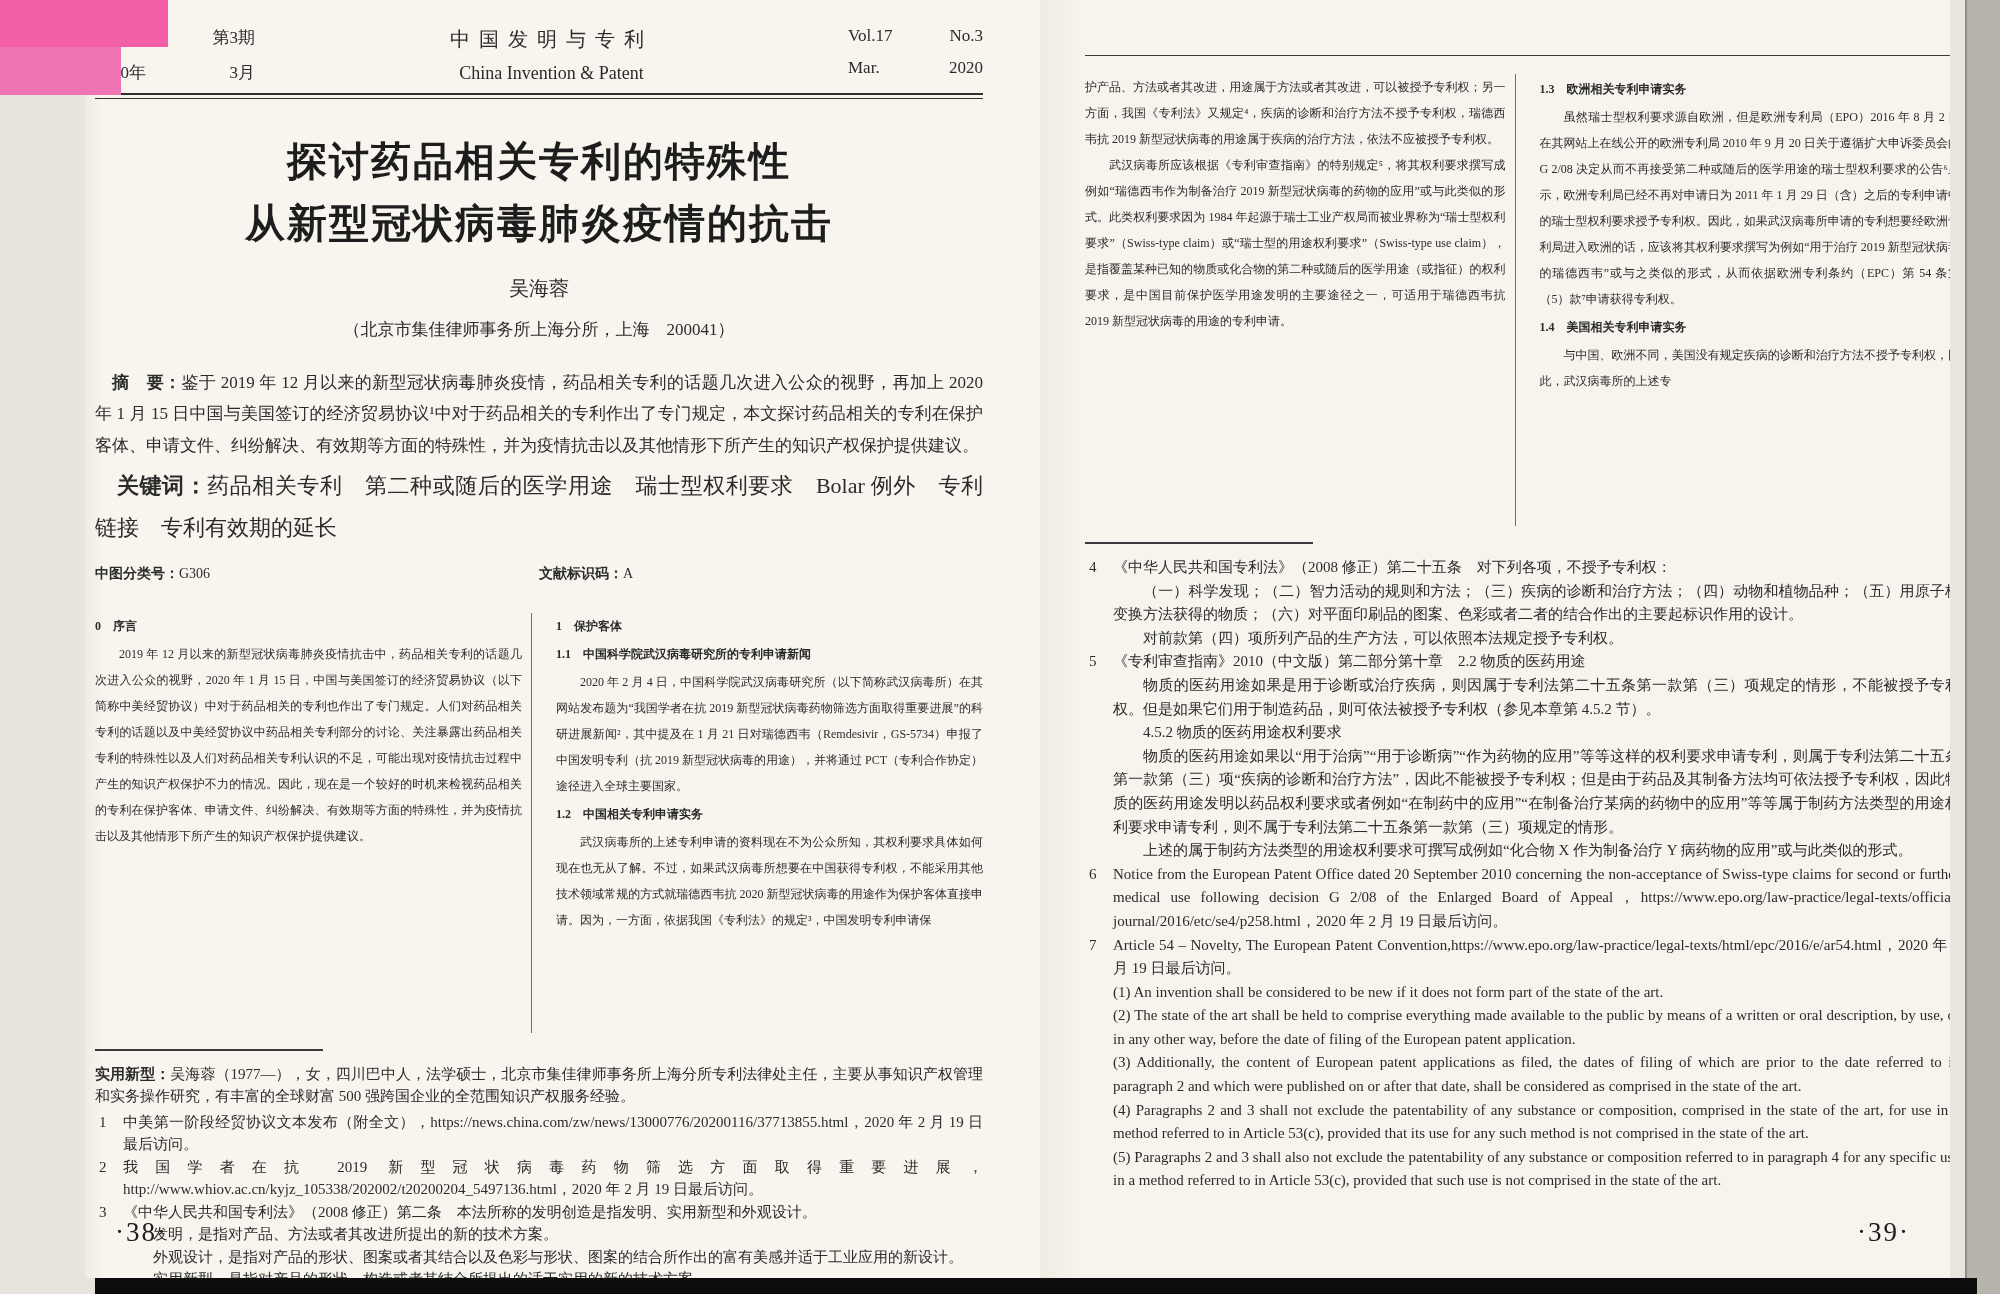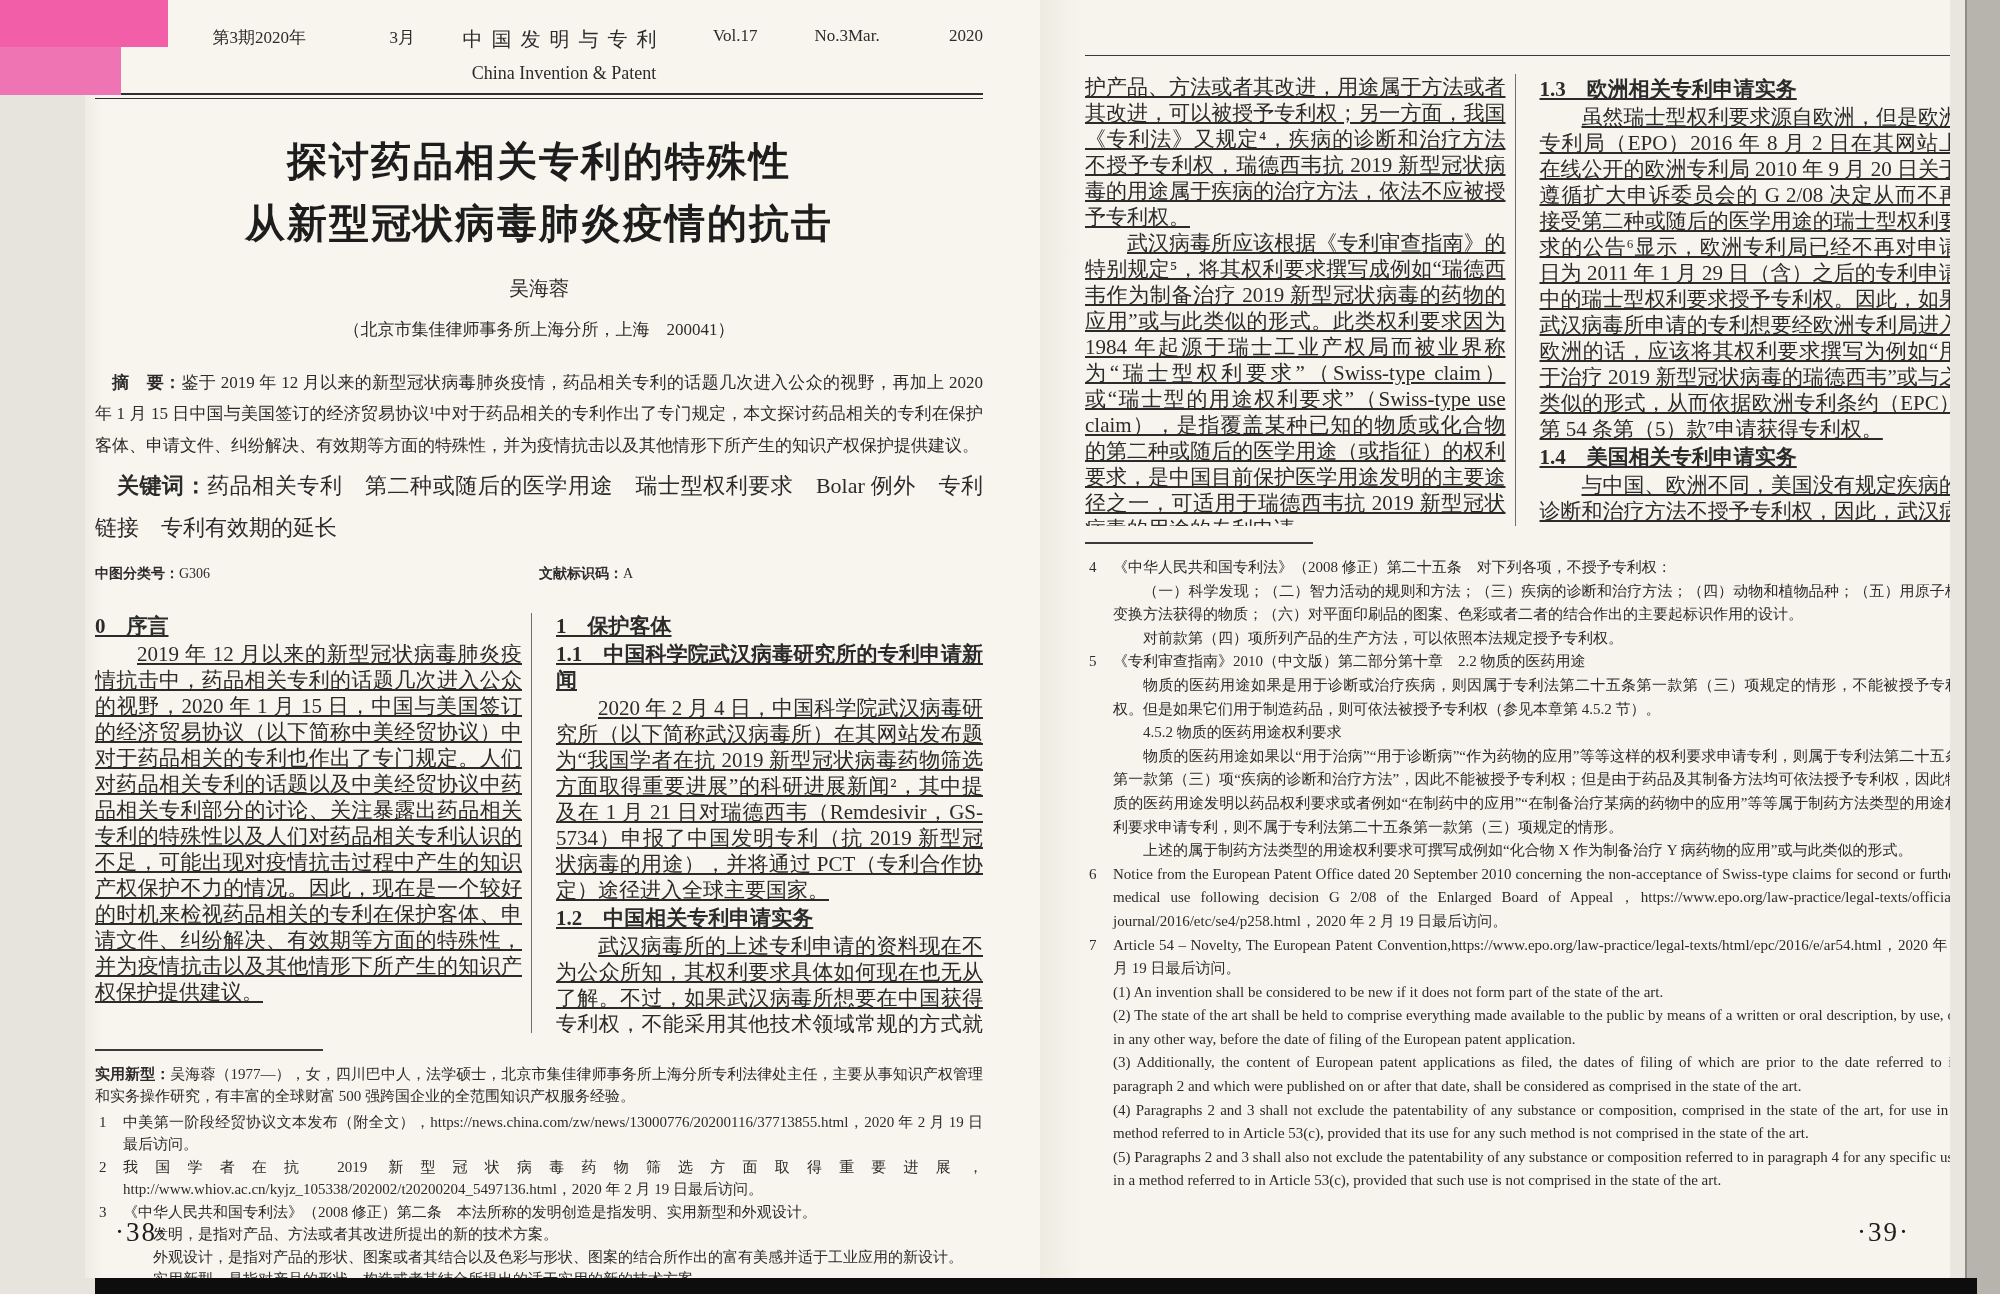--- a/index.html
+++ b/index.html
@@ -12,37 +12,37 @@
   .gutter{position:absolute;left:1000px;top:0;width:95px;height:1278px;
           background:linear-gradient(90deg,rgba(0,0,0,0) 0%,rgba(0,0,0,.08) 40%,rgba(0,0,0,.15) 55%,rgba(0,0,0,.03) 80%,rgba(0,0,0,0) 100%);}
   .edge-highlight{position:absolute;right:33px;top:0;width:17px;height:1294px;background:#e9e6df;}
   .edge-strip{position:absolute;right:0;top:0;width:33px;height:1294px;background:#b7b4ae;border-left:2px solid #8f8c86;}
   .bottom-bar{position:absolute;left:95px;bottom:0;width:1882px;height:16px;background:#0d0d0d;}
   .tab-top{position:absolute;left:0;top:0;width:168px;height:47px;}
   .tab-bottom{position:absolute;left:0;top:47px;width:121px;height:48px;}
   
   .pl-inner{padding:26px 57px 0 10px;}
   .jhdr{display:flex;justify-content:space-between;align-items:flex-start;font-size:17px;}
-  .jhdr .two-rows{display:flex;flex-direction:row;}
+  .jhdr .two-rows{display:flex;flex-direction:column;gap:12px;}
   .jhdr .pair{display:flex;justify-content:space-between;width:160px;}
   .jhdr .pair-r{width:135px;}
   .jhdr-center{text-align:center;}
   .jtitle-cn{font-size:20px;letter-spacing:9px;}
   .jtitle-en{font-size:18px;margin-top:10px;}
   .rule-double{margin-top:9px;height:3px;border-top:2px solid #2e2e2e;border-bottom:1px solid #2e2e2e;}
   .a-title{margin-top:32px;text-align:center;font-size:40px;font-weight:bold;line-height:1.55;letter-spacing:2px;color:#1d1d1d;}
   .a-author{margin-top:20px;text-align:center;font-size:20px;}
   .a-affil{margin-top:16px;text-align:center;font-size:17px;}
   .abs-block{margin-top:26px;font-size:17px;line-height:1.85;text-align:justify;}
   .abs-block p{margin:0;text-indent:1em;}
   .kw-row{margin-top:4px;text-indent:1em;font-size:22px;line-height:1.9;}
   .meta-row{display:flex;margin-top:12px;font-size:14px;}
   .meta-cell{width:52%;}
   .lbl{font-weight:bold;}
-  .cols{display:flex;margin-top:26px;height:420px;overflow:hidden;font-size:21px;line-height:26px;text-align:justify;text-decoration:underline;}
+  .cols{display:flex;margin-top:26px;height:420px;overflow:hidden;font-size:12px;line-height:26px;text-align:justify;}
   .cols-r{height:452px;margin-top:18px;}
   .col{width:434px;overflow:hidden;}
   .col + .col{border-left:1px solid #6e6e6e;margin-left:9px;padding-left:24px;}
   .col-r1,.col-r2{width:428px;}
   .h-sec{font-weight:bold;margin:0 0 2px 0;}
   .h-sub{font-weight:bold;margin:2px 0;}
   .bp{margin:0;text-indent:2em;}
   .bp-cont{margin:0;text-indent:0;}
   .fn-rule{width:228px;border-top:2px solid #3a3a3a;margin:16px 0 12px 0;}
   .fns{font-size:15px;line-height:22.5px;text-align:justify;}

